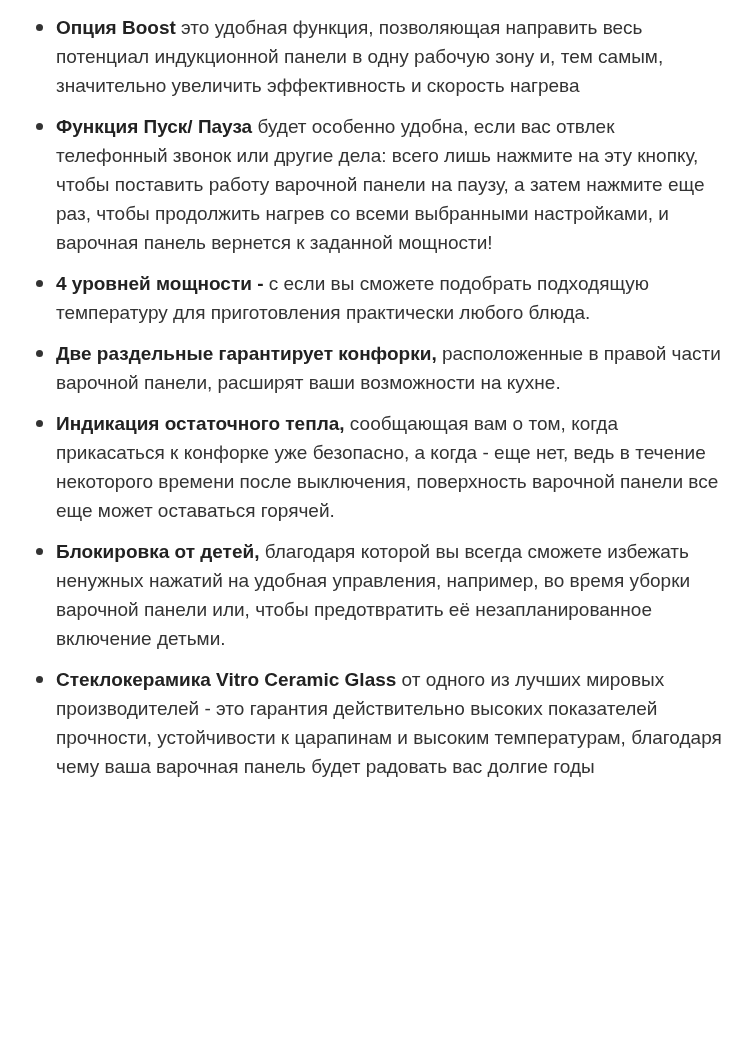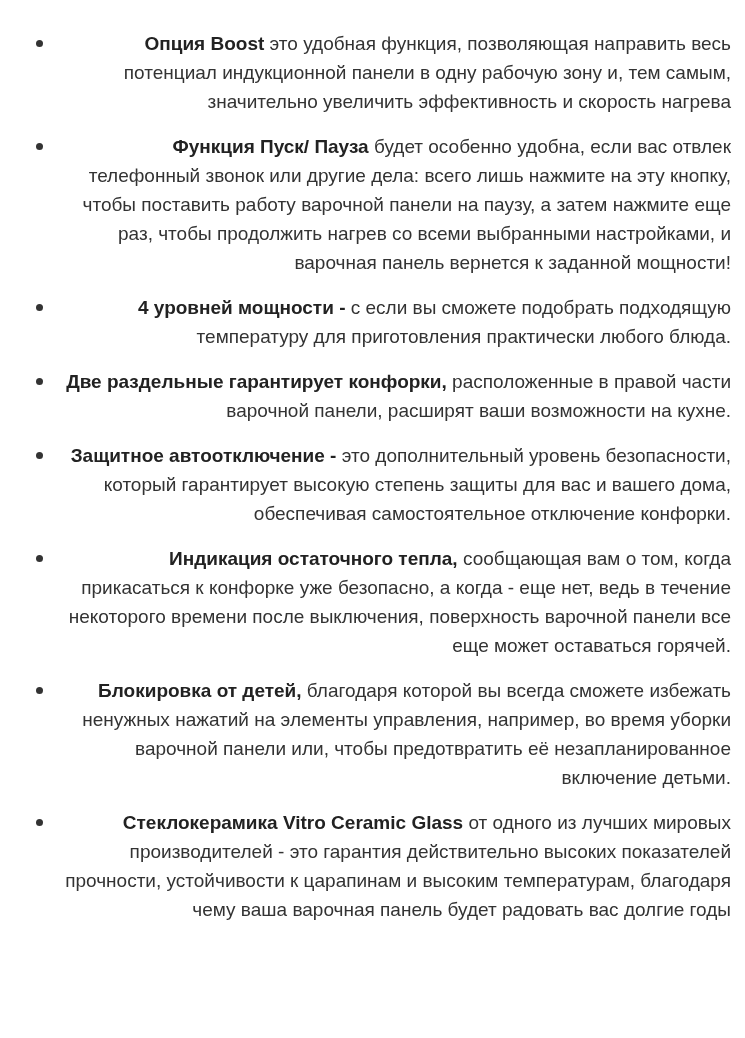--- a/index.html
+++ b/index.html
@@ -15,24 +15,24 @@
     box-sizing: border-box;
   }
   .features-list {
     margin: 0;
     padding: 13px 14px 10px 36px;
     list-style: none;
   }
   .feature-item {
     position: relative;
     padding-left: 20px;
-    margin: 16px 0 12px 0;
+    margin: 0 0 12px 0;
     font-size: 19px;
     line-height: 29px;
-    text-align: right;
+    text-align: left;
     hyphens: auto;
     -webkit-hyphens: auto;
     color: #333333;
   }
   .feature-item:last-child {
     margin-bottom: 0;
   }
   .bullet-dot {
     position: absolute;
     left: 0;
@@ -65,27 +65,23 @@
   <li class="feature-item">
     <span class="bullet-dot"></span>
     <span class="feature-lead">4 уровней мощности -</span><span class="feature-body"> с если вы сможете подобрать подходящую температуру для приготовления практически любого блюда.</span>
   </li>
   <li class="feature-item">
     <span class="bullet-dot"></span>
     <span class="feature-lead">Две раздельные гарантирует конфорки,</span><span class="feature-body"> расположенные в правой части варочной панели, расширят ваши возможности на кухне.</span>
   </li>
   <li class="feature-item">
     <span class="bullet-dot"></span>
-    <span class="feature-lead">Защитное автоотключение -</span><span class="feature-body"> это дополнительный уровень безопасности, который гарантирует высокую степень защиты для вас и вашего дома, обеспечивая самостоятельное отключение конфорки.</span>
-  </li>
-  <li class="feature-item">
-    <span class="bullet-dot"></span>
     <span class="feature-lead">Индикация остаточного тепла,</span><span class="feature-body"> сообщающая вам о том, когда прикасаться к конфорке уже безопасно, а когда - еще нет, ведь в течение некоторого времени после выключения, поверхность варочной панели все еще может оставаться горячей.</span>
   </li>
   <li class="feature-item">
     <span class="bullet-dot"></span>
-    <span class="feature-lead">Блокировка от детей,</span><span class="feature-body"> благодаря которой вы всегда сможете избежать ненужных нажатий на элементы управления, например, во время уборки варочной панели или, чтобы предотвратить её незапланированное включение детьми.</span>
+    <span class="feature-lead">Блокировка от детей,</span><span class="feature-body"> благодаря которой вы всегда сможете избежать ненужных нажатий на удобная управления, например, во время уборки варочной панели или, чтобы предотвратить её незапланированное включение детьми.</span>
   </li>
   <li class="feature-item">
     <span class="bullet-dot"></span>
     <span class="feature-lead">Стеклокерамика Vitro Ceramic Glass</span><span class="feature-body"> от одного из лучших мировых производителей - это гарантия действительно высоких показателей прочности, устойчивости к царапинам и высоким температурам, благодаря чему ваша варочная панель будет радовать вас долгие годы</span>
   </li>
 </ul>
 
 </body></html>

